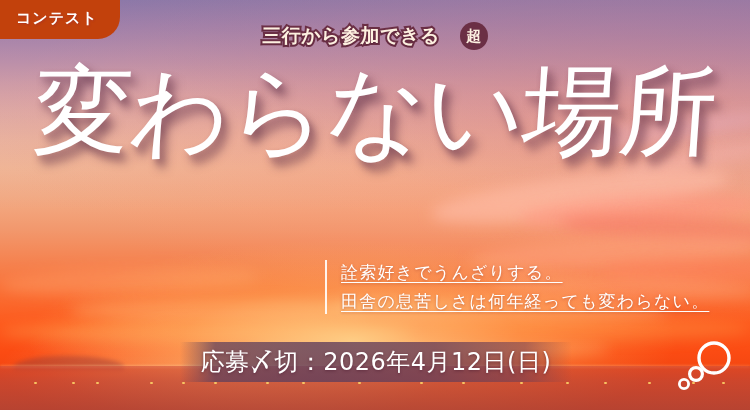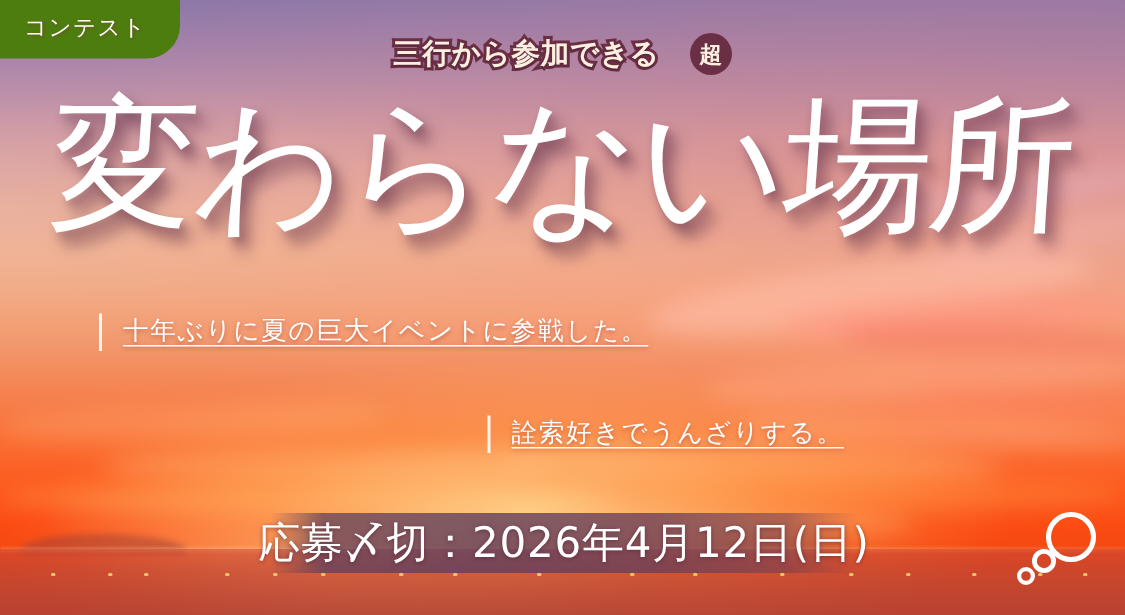--- a/index.html
+++ b/index.html
@@ -85,24 +85,24 @@
     border-radius:60% 70% 0 0 / 100% 100% 0 0;
     filter:blur(2px);
   }
   .lights{position:absolute;left:0;right:0;bottom:22px;height:6px;}
   .lights i{position:absolute;width:3px;height:2px;background:#ffd86a;border-radius:1px;opacity:.85;filter:blur(.3px);}
 
   
   .badge-contest{
     position:absolute;left:0;top:0;
     padding:9px 22px 11px 16px;
-    background:#4d7c0f;
+    background:#c2410c;
     border-radius:0 0 22px 0;
     color:#fff;
-    font-size:15px;font-weight:normal;
+    font-size:15px;font-weight:bold;
     letter-spacing:1px;
     text-shadow:1px 1px 2px rgba(150,40,60,.45);
     z-index:6;
   }
 
   
   .tagline{
     position:absolute;top:22px;left:0;right:0;
     text-align:left;
     z-index:6;
@@ -156,38 +156,38 @@
     font-size:17px;
     line-height:1.72;
     letter-spacing:1.2px;
     text-decoration:underline;
     text-underline-offset:4px;
     text-decoration-thickness:1px;
     white-space:nowrap;
     text-shadow:0 1px 3px rgba(160,60,40,.55);
   }
   .quote-a{left:66px;top:207px;}
-  .quote-b{left:325px;top:275px;}
+  .quote-b{left:325px;top:258px;}
 
   
   .deadline{
     position:absolute;left:180px;top:342px;width:392px;height:40px;
     z-index:6;
     display:flex;align-items:center;justify-content:center;
     background:linear-gradient(to right,
       rgba(92,62,92,0) 0%,
       rgba(92,62,92,.72) 9%,
       rgba(96,62,92,.80) 35%,
       rgba(104,62,88,.78) 65%,
       rgba(110,60,84,.55) 88%,
       rgba(110,60,84,0) 100%);
   }
   .deadline span{
     color:#ffffff;
-    font-size:28px;
+    font-size:24px;
     letter-spacing:.5px;
     white-space:nowrap;
     text-shadow:0 1px 3px rgba(80,30,50,.6);
   }
 
   
   .logo{position:absolute;right:16px;bottom:16px;width:58px;height:54px;z-index:7;}
 </style>
 </head>
 <body>
@@ -243,25 +243,25 @@
   <div class="tagline">
     <span class="tl-txt">三行から参加できる</span>
     <span class="tl-circle">超</span>
   </div>
 
   <div class="title-wrap">
     <span class="title">変わらない場所</span>
   </div>
 
   <div class="quote quote-a">
-    <div class="qline">十年ぶりに夏の巨大イベントに参戦した。</div>
   </div>
 
   <div class="quote quote-b">
     <div class="qline">詮索好きでうんざりする。</div>
+    <div class="qline">田舎の息苦しさは何年経っても変わらない。</div>
   </div>
 
   <div class="deadline">
     <span>応募〆切：2026年4月12日(日)</span>
   </div>
 
   <div class="logo">
     <svg viewBox="0 0 58 54" width="58" height="54" aria-hidden="true">
       <circle cx="38" cy="18" r="15" fill="none" stroke="#ffffff" stroke-width="3.4"></circle>
       <circle cx="20" cy="34" r="6.4" fill="none" stroke="#ffffff" stroke-width="3.2"></circle>

